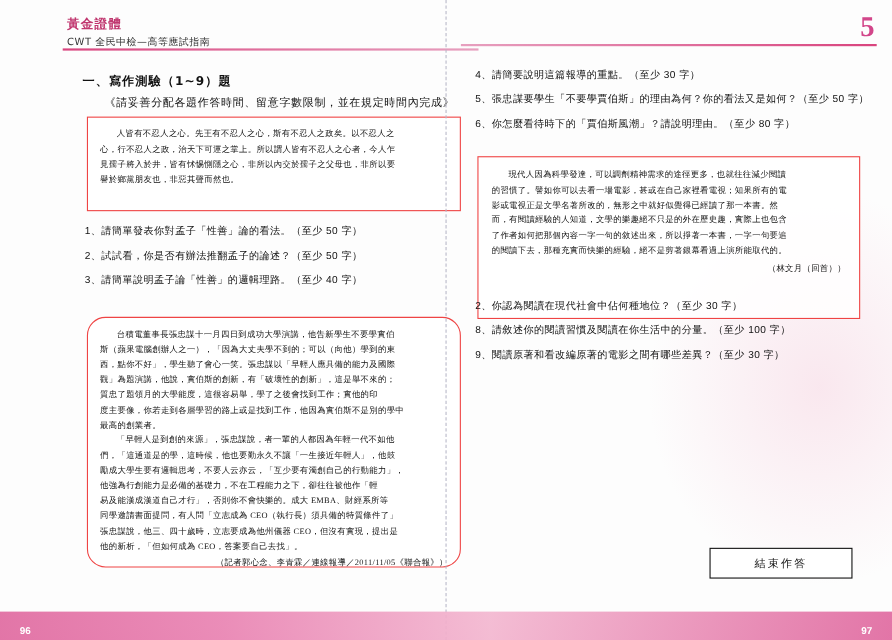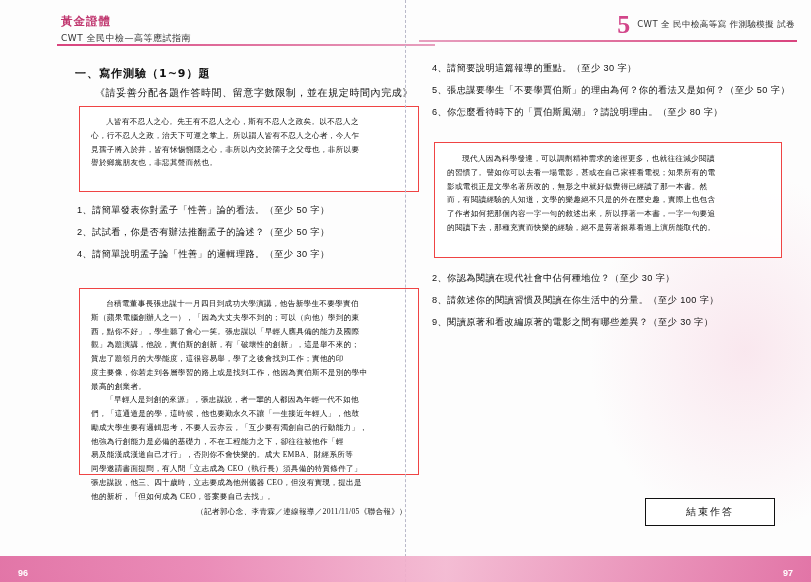--- a/index.html
+++ b/index.html
@@ -132,24 +132,24 @@
     <div class="box" style="left:36px;top:106px;width:340px;height:86px;padding:9px 11px;">
       <p class="indent">人皆有不忍人之心。先王有不忍人之心，斯有不忍人之政矣。以不忍人之</p>
       <p>心，行不忍人之政，治天下可運之掌上。所以謂人皆有不忍人之心者，今人乍</p>
       <p>見孺子將入於井，皆有怵惕惻隱之心，非所以內交於孺子之父母也，非所以要</p>
       <p>譽於鄉黨朋友也，非惡其聲而然也。</p>
     </div>
 
     <div class="qlist" style="left:34px;top:204px;width:350px;">
       <div class="q">1、請簡單發表你對孟子「性善」論的看法。（至少 50 字）</div>
       <div class="q">2、試試看，你是否有辦法推翻孟子的論述？（至少 50 字）</div>
-      <div class="q">4、請簡單說明孟子論「性善」的邏輯理路。（至少 30 字）</div>
-    </div>
-
-    <div class="box" style="left:36px;top:288px;width:340px;height:187px;padding:9px 11px;">
+      <div class="q">3、請簡單說明孟子論「性善」的邏輯理路。（至少 40 字）</div>
+    </div>
+
+    <div class="box" style="left:36px;top:288px;width:340px;height:228px;padding:9px 11px;border-radius:17px;">
       <p class="indent">台積電董事長張忠謀十一月四日到成功大學演講，他告新學生不要學實伯</p>
       <p>斯（蘋果電腦創辦人之一），「因為大丈夫學不到的；可以（向他）學到的東</p>
       <p>西，點你不好」，學生聽了會心一笑。張忠謀以「早輕人應具備的能力及國際</p>
       <p>觀」為題演講，他說，實伯斯的創新，有「破壞性的創新」，這是舉不來的；</p>
       <p>質忠了題領月的大學能度，這很容易舉，學了之後會找到工作；實他的印</p>
       <p>度主要像，你若走到各層學習的路上或是找到工作，他因為實伯斯不是別的學中</p>
       <p>最高的創業者。</p>
       <p class="indent">「早輕人是到創的來源」，張忠謀說，者一輩的人都因為年輕一代不如他</p>
       <p>們，「這通道是的學，這時候，他也要勤永久不讓「一生接近年輕人」，他鼓</p>
       <p>勵成大學生要有邏輯思考，不要人云亦云，「互少要有濁創自己的行動能力」，</p>
@@ -161,37 +161,37 @@
       <p></p>
       <p class="src">（記者郭心念、李青霖／連線報導／2011/11/05《聯合報》）</p>
     </div>
 
   </div>
 
   <div class="right">
 
     <div class="hdr-right">
       <div class="bignum">5</div>
-      <div class="hdr-right-text">CWT 全 民中檢高等寫 作測驗模擬 試卷</div>
     </div>
     <div class="hdr-rule-r"></div>
 
     <div class="qlist" style="left:26px;top:62px;width:360px;">
       <div class="q">4、請簡要說明這篇報導的重點。（至少 30 字）</div>
       <div class="q">5、張忠謀要學生「不要學賈伯斯」的理由為何？你的看法又是如何？（至少 50 字）</div>
       <div class="q">6、你怎麼看待時下的「賈伯斯風潮」？請說明理由。（至少 80 字）</div>
     </div>
 
-    <div class="box" style="left:28px;top:142px;width:348px;height:116px;padding:10px 12px;">
+    <div class="box" style="left:28px;top:142px;width:348px;height:148px;padding:10px 12px;">
       <p class="indent">現代人因為科學發達，可以調劑精神需求的途徑更多，也就往往減少閱讀</p>
       <p>的習慣了。譬如你可以去看一場電影，甚或在自己家裡看電視；知果所有的電</p>
       <p>影或電視正是文學名著所改的，無形之中就好似覺得已經讀了那一本書。然</p>
       <p>而，有閱讀經驗的人知道，文學的樂趣絕不只是的外在歷史趣，實際上也包含</p>
       <p>了作者如何把那個內容一字一句的敘述出來，所以掙著一本書，一字一句要追</p>
       <p>的閱讀下去，那種充實而快樂的經驗，絕不是剪著銀幕看過上演所能取代的。</p>
+      <p class="src">（林文月（回首））</p>
     </div>
 
     <div class="qlist" style="left:26px;top:272px;width:368px;">
       <div class="q">2、你認為閱讀在現代社會中佔何種地位？（至少 30 字）</div>
       <div class="q">8、請敘述你的閱讀習慣及閱讀在你生活中的分量。（至少 100 字）</div>
       <div class="q">9、閱讀原著和看改編原著的電影之間有哪些差異？（至少 30 字）</div>
     </div>
 
     <div class="endbox">
       <span>結束作答</span>

